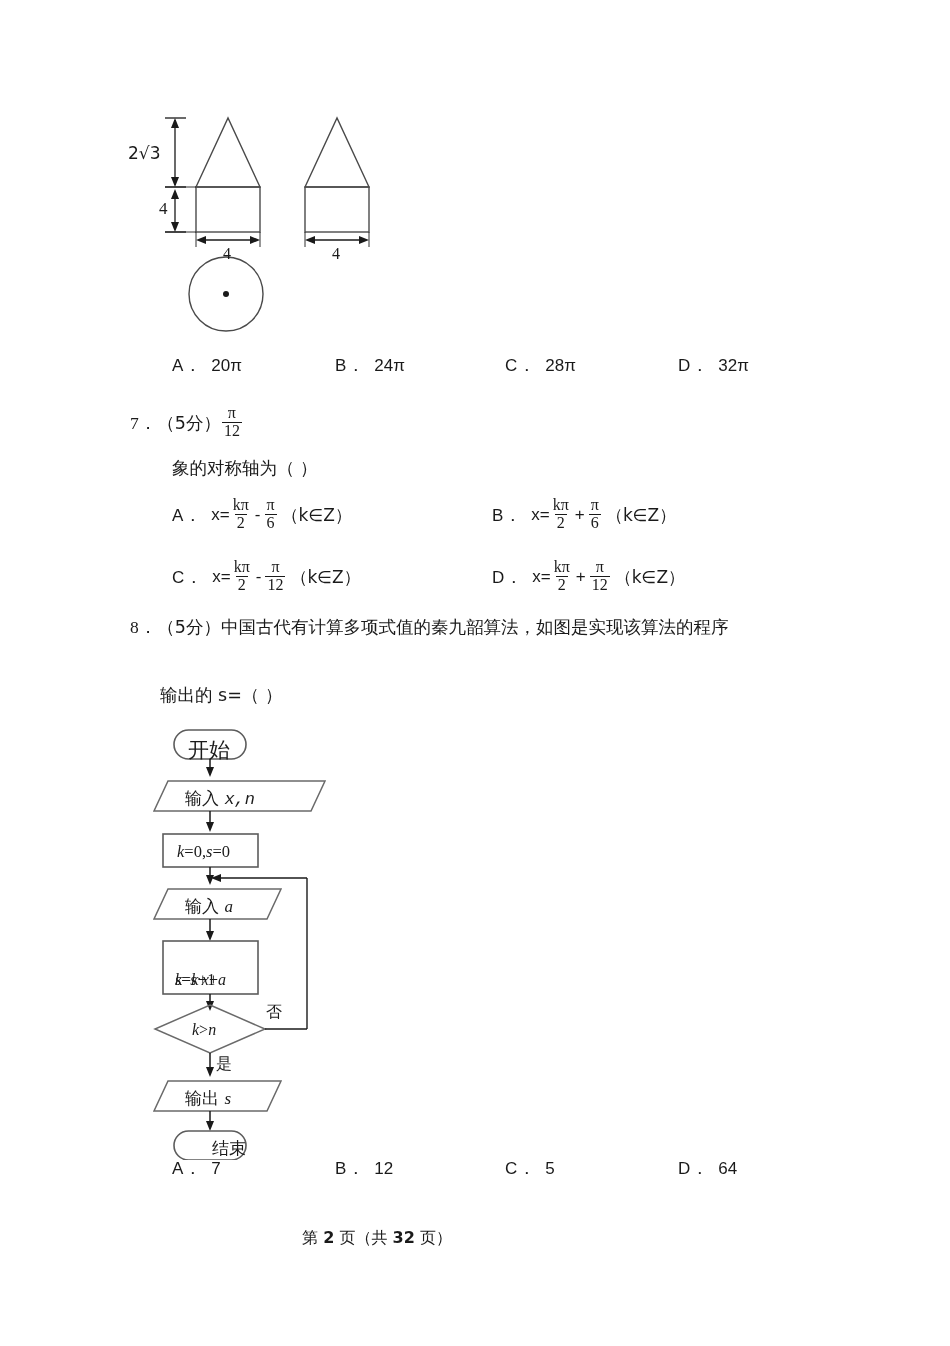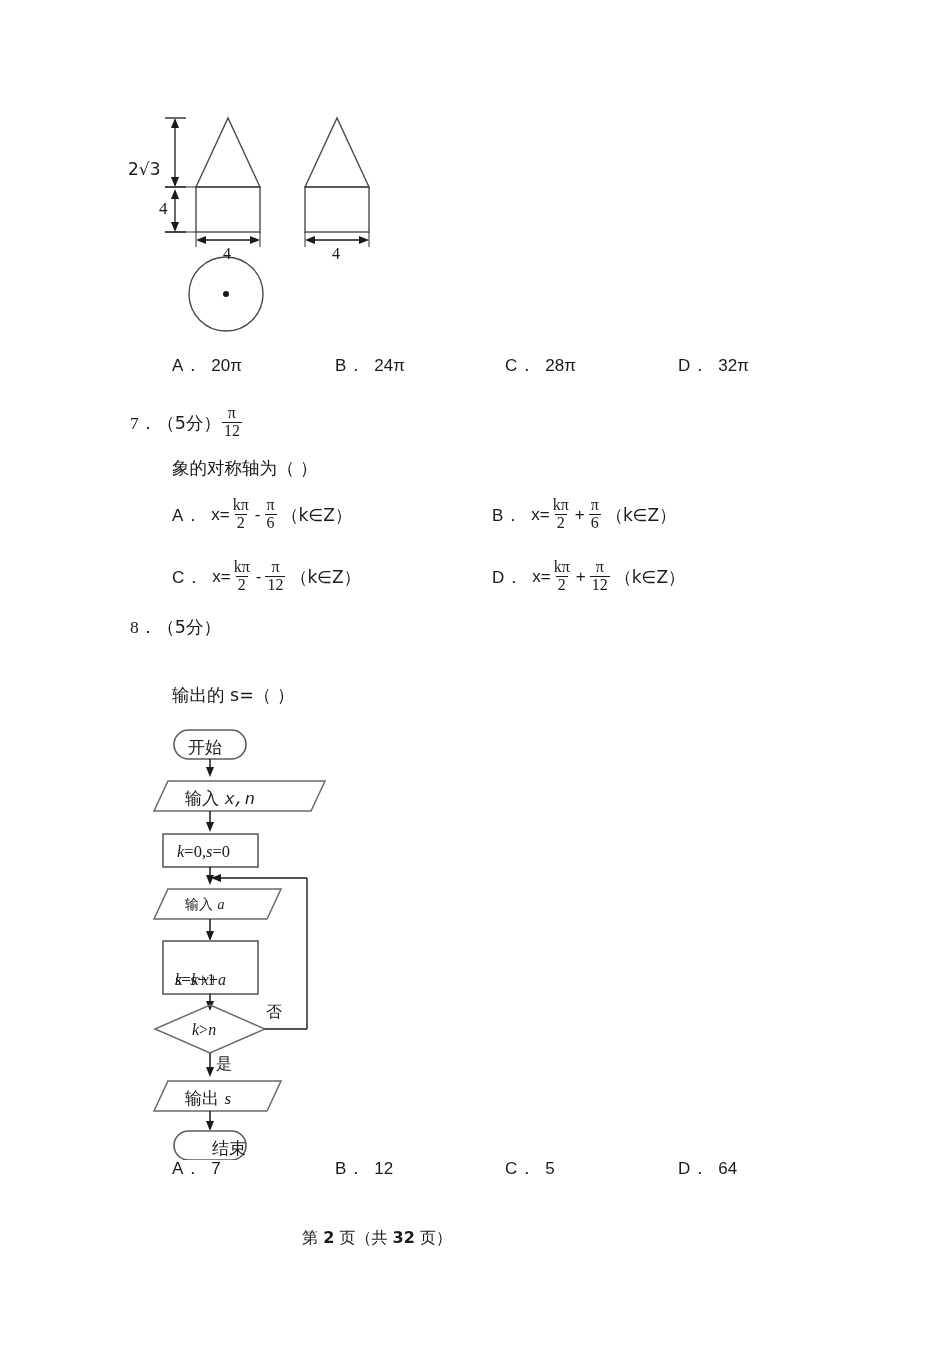--- a/index.html
+++ b/index.html
@@ -141,21 +141,21 @@
     <line x1="308" y1="240" x2="366" y2="240" stroke="#1a1a1a" stroke-width="1.3"></line>
     <polygon points="305,240 315,236 315,244" fill="#1a1a1a"></polygon>
     <polygon points="369,240 359,236 359,244" fill="#1a1a1a"></polygon>
     <line x1="305" y1="232" x2="305" y2="247" stroke="#1a1a1a" stroke-width="0.9"></line>
     <line x1="369" y1="232" x2="369" y2="247" stroke="#1a1a1a" stroke-width="0.9"></line>
 
     <circle cx="226" cy="294" r="37" fill="none" stroke="#4a4a4a" stroke-width="1.4"></circle>
     <circle cx="226" cy="294" r="3" fill="#1a1a1a"></circle>
   </svg>
 
-  <div class="qline" style="left:128px; top:157px; font-size:17px;">
+  <div class="qline" style="left:128px; top:141px; font-size:17px;">
     <span class="sq">2√3</span>
   </div>
   <div class="qline" style="left:159px; top:196px; font-size:17px;">
     <span>4</span>
   </div>
   <div class="qline" style="left:223px; top:242px; font-size:16px;">
     <span>4</span>
   </div>
   <div class="qline" style="left:332px; top:242px; font-size:16px;">
     <span>4</span>
@@ -248,22 +248,23 @@
         <span class="num">π</span>
         <span class="den">12</span>
       </span>
       <span class="cjk" style="margin-left:4px;">（k∈Z）</span>
     </span>
   </div>
 
   <div class="qline" style="left:130px; top:614px; display:flex; align-items:baseline;">
     <span class="qnum">8．</span>
     <span class="cjk">（5分）</span>
-  </div>
-  <div class="qline cjk" style="left:172px; top:682px;">输出的 s=（     ）</div>
+    <span class="cjk">中国古代有计算多项式值的秦九韶算法，如图是实现该算法的程序</span>
+  </div>
+  <div class="qline cjk" style="left:160px; top:682px;">输出的 s=（     ）</div>
 
   <svg class="flow" width="950" height="1160" viewBox="0 0 950 1160">
     <defs>
       <marker id="ah" markerWidth="10" markerHeight="10" refX="5" refY="4" orient="auto" markerUnits="userSpaceOnUse">
         <polygon points="0,0 10,4 0,8" fill="#1a1a1a"></polygon>
       </marker>
     </defs>
 
     <rect x="174" y="730" width="72" height="29" rx="14.5" ry="14.5" fill="none" stroke="#5c5c5c" stroke-width="1.6"></rect>
     <line x1="210" y1="759" x2="210" y2="772" stroke="#1a1a1a" stroke-width="1.5" marker-end="url(#ah)"></line>
@@ -287,31 +288,31 @@
     <line x1="307" y1="878" x2="216" y2="878" stroke="#1a1a1a" stroke-width="1.4" marker-end="url(#ah)"></line>
 
     <line x1="210" y1="1053" x2="210" y2="1072" stroke="#1a1a1a" stroke-width="1.5" marker-end="url(#ah)"></line>
 
     <polygon points="168,1081 281,1081 267,1111 154,1111" fill="none" stroke="#6a6a6a" stroke-width="1.5"></polygon>
     <line x1="210" y1="1111" x2="210" y2="1126" stroke="#1a1a1a" stroke-width="1.5" marker-end="url(#ah)"></line>
 
     <rect x="174" y="1131" width="72" height="29" rx="14.5" ry="14.5" fill="none" stroke="#5c5c5c" stroke-width="1.6"></rect>
   </svg>
 
-  <div class="qline cjk" style="left:188px; top:735px; font-size:17px;">开始</div>
+  <div class="qline cjk" style="left:188px; top:735px; font-size:21px;">开始</div>
 
   <div class="qline" style="left:185px; top:786px; font-size:17px;">
     <span class="cjk">输入 </span><i style="font-family:Liberation Mono, monospace;">x,n</i>
   </div>
 
   <div class="qline" style="left:177px; top:840px; font-size:16.5px;">
     <i style="font-family:'Liberation Serif',serif;">k</i>=0,<i style="font-family:'Liberation Serif',serif;">s</i>=0
   </div>
 
-  <div class="qline" style="left:185px; top:894px; font-size:14px;">
+  <div class="qline" style="left:185px; top:894px; font-size:17px;">
     <span class="cjk">输入 </span><i style="font-family:'Liberation Serif',serif;">a</i>
   </div>
 
   <div class="qline" style="left:175px; top:946px; font-size:16px;margin-top:22px;">
     <i style="font-family:'Liberation Serif',serif;">s</i>=<i style="font-family:'Liberation Serif',serif;">s</i>·<i style="font-family:'Liberation Serif',serif;">x</i>+<i style="font-family:'Liberation Serif',serif;">a</i>
   </div>
   <div class="qline" style="left:175px; top:968px; font-size:16px;">
     <i style="font-family:'Liberation Serif',serif;">k</i>=<i style="font-family:'Liberation Serif',serif;">k</i>+1
   </div>
 

